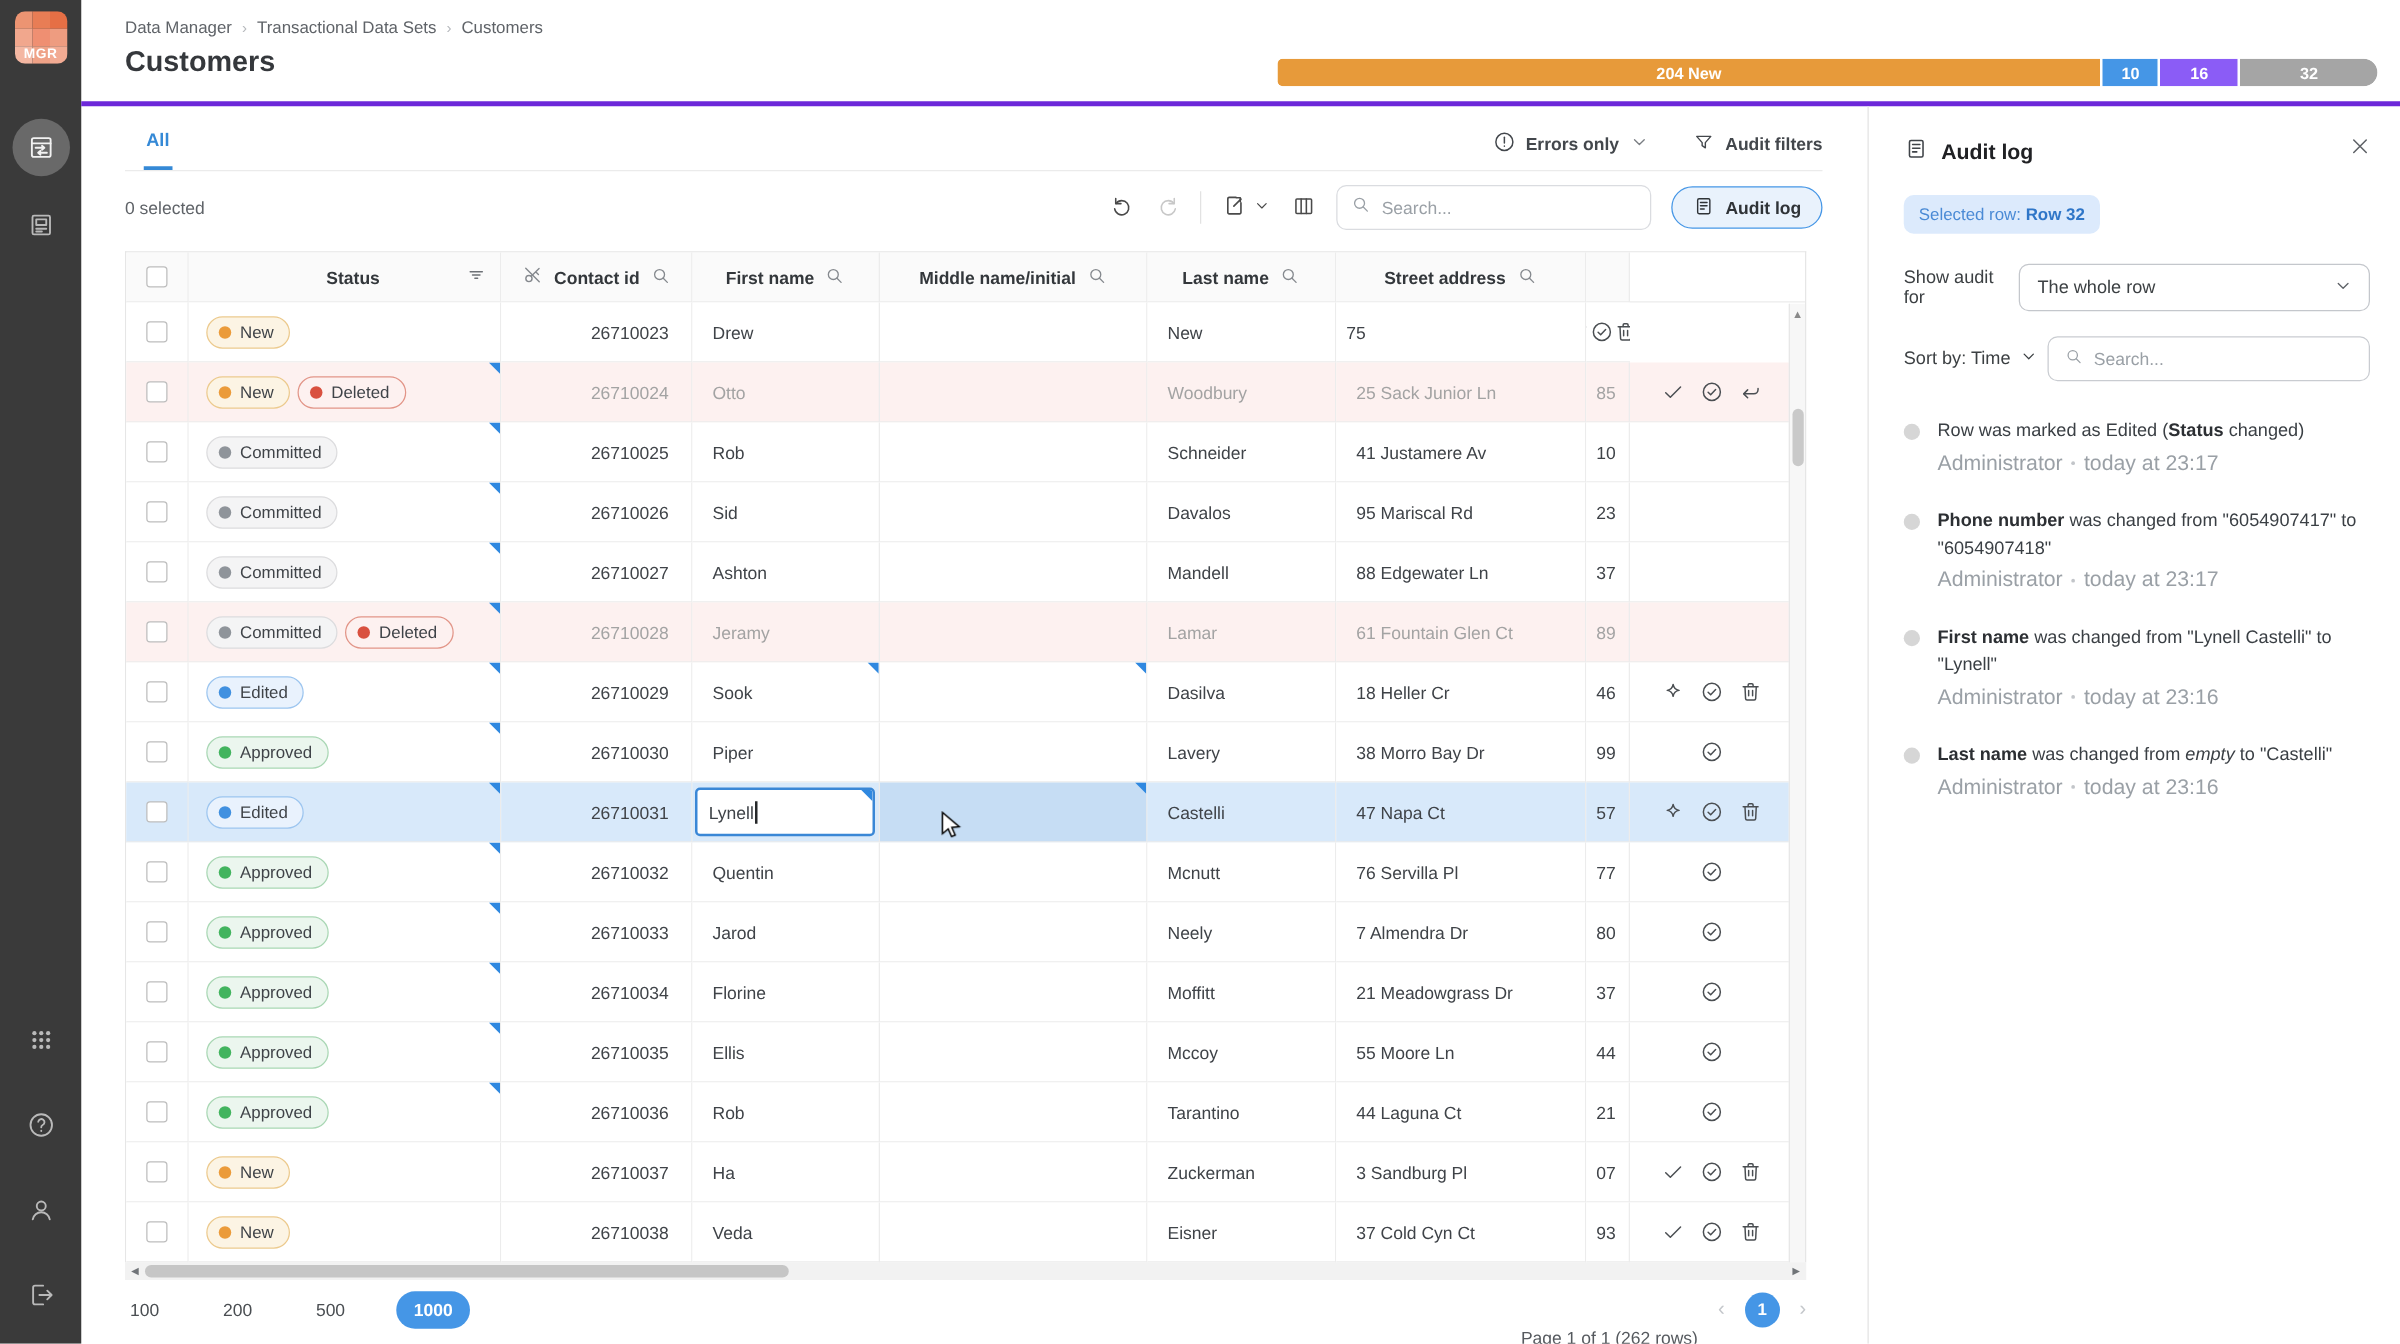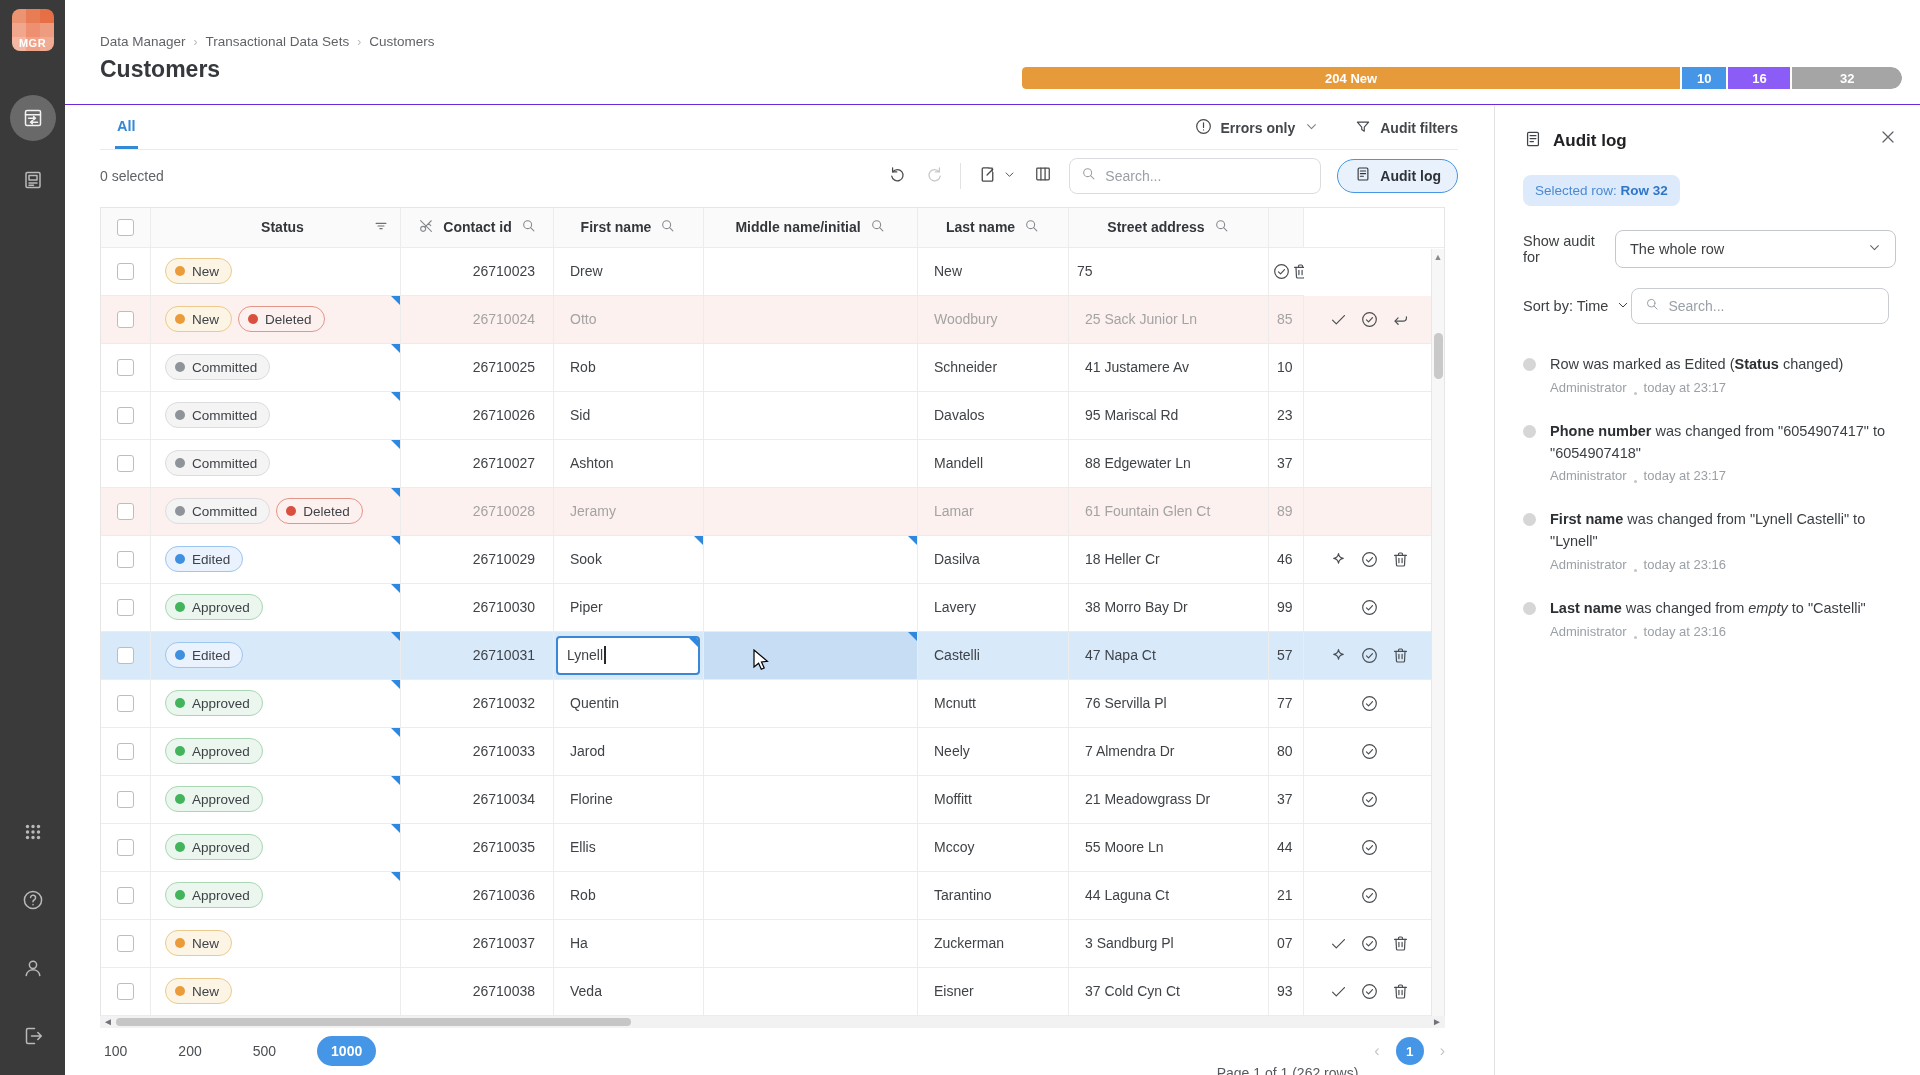--- a/index.html
+++ b/index.html
@@ -14,21 +14,21 @@
   .logo i { display:block; }
   .logo .lg-label { position:absolute; left:0; right:0; bottom:2px; text-align:center; color:#fff; font-weight:bold; font-size:11px; letter-spacing:.5px; }
   .rail-btn { width:46px; height:46px; border:none; background:transparent; border-radius:50%; color:#b9b9b9;
               display:flex; align-items:center; justify-content:center; cursor:pointer; }
   .rail-btn.active { background:#696969; color:#f2f2f2; }
   .rail-top { margin-top:44px; display:flex; flex-direction:column; align-items:center; gap:16px; }
   .rail-bottom { margin-top:auto; display:flex; flex-direction:column; align-items:center; gap:22px; }
 
   
   .main { flex:1; display:flex; flex-direction:column; min-width:0; }
-  .top-header { height:85px; position:relative; border-bottom:1px solid #6d28d9; padding:14px 0 0 35px;margin-top:20px; }
+  .top-header { height:85px; position:relative; border-bottom:4px solid #6d28d9; padding:14px 0 0 35px; }
   .breadcrumb { font-size:13.5px; color:#5f6368; display:flex; align-items:center; gap:8px; }
   .breadcrumb .sep { color:#b6b9bd; font-size:12px; }
   .page-title { margin-top:7px; font-size:23px; font-weight:bold; color:#35383c; }
   .progress { position:absolute; top:47px; right:18px; width:880px; height:22px; display:flex; gap:2px;
               border-radius:4px 11px 11px 4px; overflow:hidden; }
   .progress .seg { display:flex; align-items:center; justify-content:center; color:#fff; font-size:13px; font-weight:bold; }
   .progress .seg:first-child { border-radius:4px 0 0 4px; }
   .progress .seg:last-child { border-radius:0 11px 11px 0; }
 
   .content-row { flex:1; display:flex; min-height:0; }
@@ -108,31 +108,31 @@
   .panel { width:426px; flex-shrink:0; border-left:1px solid #e3e3e3; padding:24px 24px 0 28px; position:relative; }
   .panel-head { display:flex; align-items:center; gap:10px; }
   .panel-title { font-size:17px; font-weight:bold; color:#202124; }
   .panel-close { position:absolute; right:22px; top:22px; background:none; border:none; color:#5f6368; cursor:pointer; }
   .sel-badge { display:inline-block; margin-top:22px; background:#dceafc; border-radius:8px; padding:8px 12px; font-size:13.5px; color:#4a8ad5; }
   .sel-badge b { color:#2f76c8;text-align:center; }
   .scope-row { margin-top:24px; display:flex; align-items:center; justify-content:space-between; }
   .scope-label { font-size:14.5px; color:#3c4043; }
   .select { width:283px; height:38px; border:1px solid #c4c7cc; border-radius:8px; display:flex; align-items:center; justify-content:space-between; padding:0 12px 0 14px; font-size:14.5px; color:#3c4043; cursor:pointer; background:#fff; }
   .select .chev { color:#5f6368; }
-  .sort-row { margin-top:20px; display:flex; align-items:center; }
+  .sort-row { margin-top:20px; display:flex; align-items:center; justify-content:space-between; }
   .sort-lbl { font-size:14.5px; color:#3c4043; display:flex; align-items:center; gap:7px; cursor:pointer; }
   .panel-search { width:258px; height:36px; border:1px solid #c9ccd1; border-radius:8px; display:flex; align-items:center; gap:8px; padding:0 12px; color:#9aa0a6; }
   .panel-search input { border:none; outline:none; flex:1; font-size:14px; font-family:inherit; background:transparent; color:#3f4348; }
   .panel-search input::placeholder { color:#9aa0a6; }
   .entries { margin-top:30px; display:flex; flex-direction:column; gap:26px; }
   .entry { display:flex; gap:14px; }
   .entry .bullet { width:13px; height:13px; border-radius:50%; background:#d6d6d6; flex-shrink:0; margin-top:4px; }
   .entry .etext { font-size:14.5px; color:#3a3f44; line-height:1.5; }
   .entry .etext b { color:#2c2f33; }
-  .entry .emeta { margin-top:4px; font-size:13px; color:#9aa0a6; display:flex; align-items:flex-end; gap:7px; }
+  .entry .emeta { margin-top:4px; font-size:17px; color:#9aa0a6; display:flex; align-items:center; gap:7px; }
   .entry .emeta .mdot { width:3px; height:3px; border-radius:50%; background:#c2c5c9; }
 
   
   .cursor { position:fixed; left:753px; top:649px; z-index:99; pointer-events:none; }
   .ic { flex-shrink:0; }
 </style>
 </head>
 <body>
 
 <div class="app">

